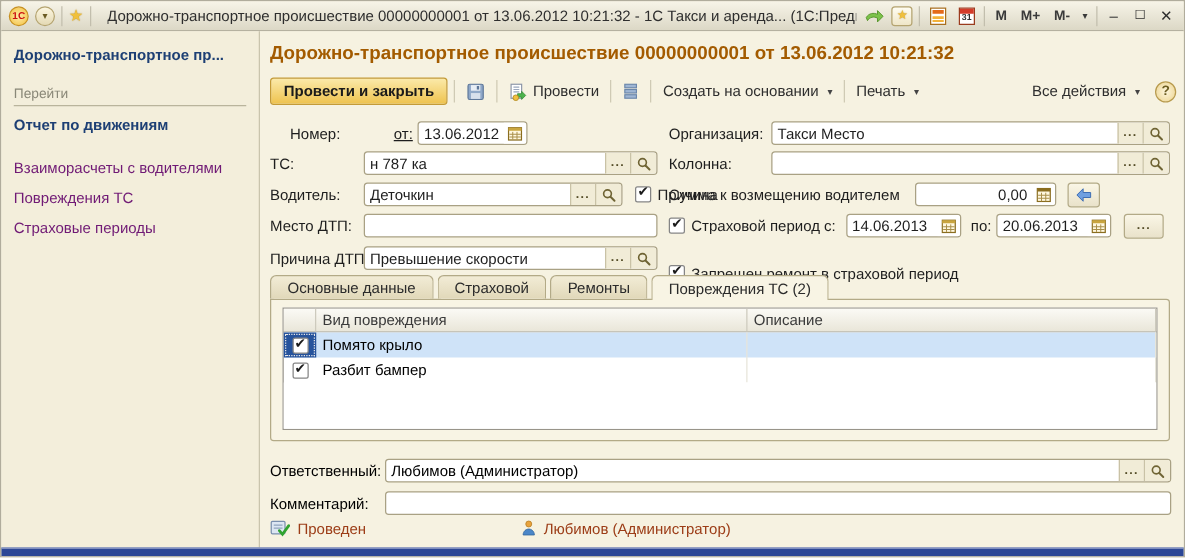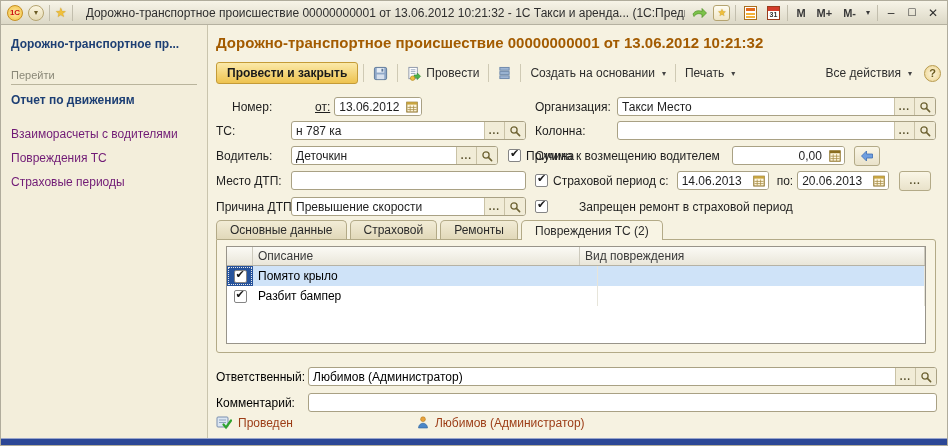--- a/index.html
+++ b/index.html
@@ -344,38 +344,38 @@
                 <rect x="0.8" y="1.2" width="10.4" height="2.4" fill="#c9a53f"></rect>
                 <line x1="4.2" y1="4.5" x2="4.2" y2="10.5" stroke="#a98f4a" stroke-width="0.8"></line>
                 <line x1="7.6" y1="4.5" x2="7.6" y2="10.5" stroke="#a98f4a" stroke-width="0.8"></line>
                 <line x1="1.5" y1="6.4" x2="10.6" y2="6.4" stroke="#a98f4a" stroke-width="0.8"></line>
                 <line x1="1.5" y1="8.6" x2="10.6" y2="8.6" stroke="#a98f4a" stroke-width="0.8"></line>
               </svg>
           </span>
         </span>
         <span class="mini-btn" style="width:32px; margin-left:10px;">...</span>
       </div>
-      <div class="fr" style="top:172px; left:327px; width:401px;gap:26px;">
+      <div class="fr" style="top:184px; left:327px; width:401px;">
         <span class="cb checked" style="margin-right:5px;"></span>
         <span class="lbl">Запрещен ремонт в страховой период</span>
       </div>
 
       <div class="tabs">
         <span class="tab">Основные данные</span>
         <span class="tab">Страховой</span>
         <span class="tab">Ремонты</span>
         <span class="tab active">Повреждения ТС (2)</span>
       </div>
 
       <div class="panel">
         <div class="tbl">
           <div class="thead">
             <span class="th c0"></span>
+            <span class="th c1">Вид повреждения</span>
             <span class="th c2">Описание</span>
-            <span class="th c1">Вид повреждения</span>
           </div>
           <div class="trow sel">
             <span class="c0 cell-sel">
                 <span class="cb checked"></span>
               </span>
             <span class="c1">Помято крыло</span>
             <span class="c2"></span>
           </div>
           <div class="trow">
             <span class="c0">

